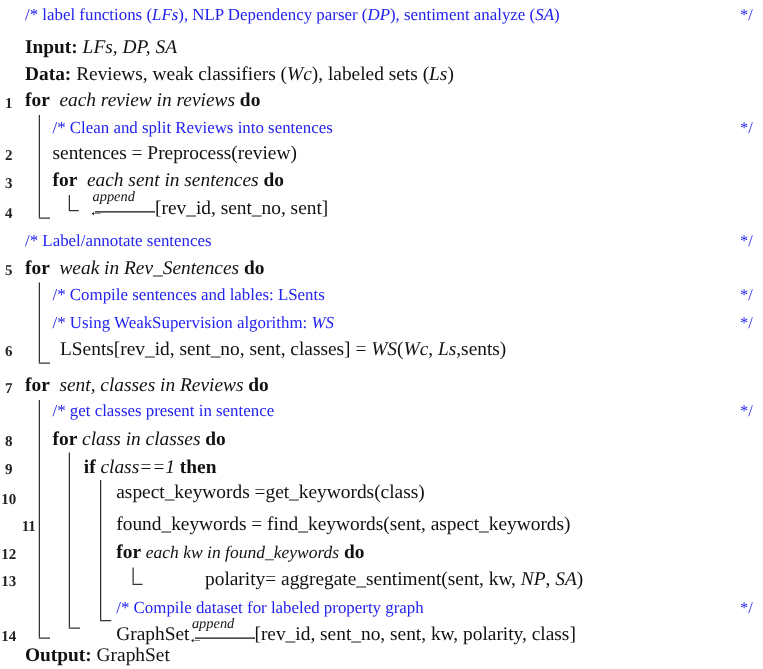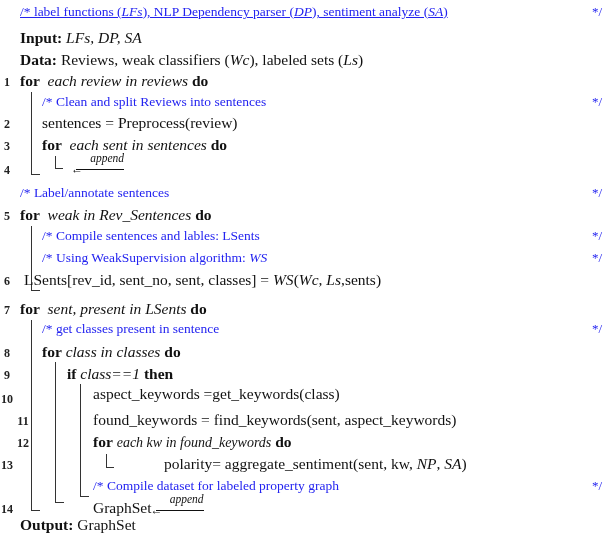--- a/index.html
+++ b/index.html
@@ -7,28 +7,28 @@
          font-family: "DejaVu Serif", "Liberation Serif", serif; color: #111; }
   .ln { position: absolute; white-space: nowrap; font-size: 15.5px; line-height: 20px; font-family: "Liberation Serif", serif; }
   .num { position: absolute; font-size: 12px; font-weight: bold; font-family: "Liberation Serif", serif; color: #222; width: 14px; text-align: center; line-height: 20px; }
   .cmt { position: absolute; white-space: nowrap; font-size: 13.5px; line-height: 18px; color: #2323f0; font-family: "Liberation Serif", serif; }
   .cend { position: absolute; left: 592px; font-size: 13px; color: #2323f0; font-family: "Liberation Serif", serif; line-height: 18px; }
   .kw { font-weight: bold; }
   .it { font-style: italic; }
   .vbar { position: absolute; border-left: 1px solid #333; }
   .hbar { position: absolute; border-top: 1px solid #333; height: 0; }
   .arrow { display: inline-block; position: relative; width: 52px; height: 20px; vertical-align: top; }
-  .arrow .lbl { position: absolute; top: -6px; left: 2px; width: 50px; text-align: right; font-style: italic; font-size: 11.5px; line-height: 14px; }
+  .arrow .lbl { position: absolute; top: -6px; left: 2px; width: 50px; text-align: left; font-style: italic; font-size: 11.5px; line-height: 14px; }
   .arrow .line { position: absolute; top: 12px; left: 4px; right: 0; border-top: 1px solid #111; }
   .arrow .head { position: absolute; top: 5px; left: -1px; font-size: 12px; line-height: 14px; }
 </style>
 </head>
 <body>
 
-<div class="cmt" style="left:20px; top:3px;text-decoration:underline;"><span>/* label functions (</span><span class="it">LFs</span><span>), NLP Dependency parser (</span><span class="it">DP</span><span>), sentiment analyze (</span><span class="it">SA</span><span>)</span></div>
+<div class="cmt" style="left:20px; top:3px;"><span>/* label functions (</span><span class="it">LFs</span><span>), NLP Dependency parser (</span><span class="it">DP</span><span>), sentiment analyze (</span><span class="it">SA</span><span>)</span></div>
 <div class="cend" style="top:3px;">*/</div>
 
 <div class="ln" style="left:20px; top:28px;"><span class="kw">Input:</span> <span class="it">LFs, DP, SA</span></div>
 
 <div class="ln" style="left:20px; top:50px;"><span class="kw">Data:</span> <span>Reviews, weak classifiers (</span><span class="it">Wc</span><span>), labeled sets (</span><span class="it">Ls</span><span>)</span></div>
 
 <div class="num" style="left:0px; top:72px;">1</div>
 <div class="ln" style="left:20px; top:71px;"><span class="kw">for</span>&nbsp; <span class="it">each review in reviews</span> <span class="kw">do</span></div>
 
 <div class="vbar" style="left:31px; top:92px; height:82px;"></div>
@@ -40,42 +40,42 @@
 <div class="num" style="left:0px; top:114px;">2</div>
 <div class="ln" style="left:42px; top:113px;">sentences = Preprocess(review)</div>
 
 <div class="num" style="left:0px; top:136px;">3</div>
 <div class="ln" style="left:42px; top:135px;"><span class="kw">for</span>&nbsp; <span class="it">each sent in sentences</span> <span class="kw">do</span></div>
 
 <div class="vbar" style="left:55px; top:156px; height:12px;"></div>
 <div class="hbar" style="left:55px; top:168px; width:8px;"></div>
 
 <div class="num" style="left:0px; top:160px;">4</div>
-<div class="ln" style="left:72px; top:157px;"><span class="arrow"><span class="lbl">append</span><span class="head">←</span><span class="line"></span></span></div>
+<div class="ln" style="left:72px; top:157px;"><span class="arrow"><span class="lbl">append</span><span class="head">←</span><span class="line"></span></span><span>[rev_id, sent_no, sent]</span></div>
 
 <div class="cmt" style="left:20px; top:184px;">/* Label/annotate sentences</div>
 <div class="cend" style="top:184px;">*/</div>
 
 <div class="num" style="left:0px; top:206px;">5</div>
 <div class="ln" style="left:20px; top:205px;"><span class="kw">for</span>&nbsp; <span class="it">weak in Rev_Sentences</span> <span class="kw">do</span></div>
 
 <div class="vbar" style="left:31px; top:226px; height:64px;"></div>
 <div class="hbar" style="left:31px; top:290px; width:9px;"></div>
 
 <div class="cmt" style="left:42px; top:227px;">/* Compile sentences and lables: LSents</div>
 <div class="cend" style="top:227px;">*/</div>
 
 <div class="cmt" style="left:42px; top:249px;"><span>/* Using WeakSupervision algorithm: </span><span class="it">WS</span></div>
 <div class="cend" style="top:249px;">*/</div>
 
 <div class="num" style="left:0px; top:271px;">6</div>
-<div class="ln" style="left:24px; top:270px;"><span>LSents[rev_id, sent_no, sent, classes] = </span><span class="it">WS</span><span>(</span><span class="it">Wc</span><span>, </span><span class="it">Ls</span><span>,sents)</span></div>
+<div class="ln" style="left:48px; top:270px;"><span>LSents[rev_id, sent_no, sent, classes] = </span><span class="it">WS</span><span>(</span><span class="it">Wc</span><span>, </span><span class="it">Ls</span><span>,sents)</span></div>
 
 <div class="num" style="left:0px; top:300px;">7</div>
-<div class="ln" style="left:20px; top:299px;"><span class="kw">for</span>&nbsp; <span class="it">sent, present in LSents</span> <span class="kw">do</span></div>
+<div class="ln" style="left:20px; top:299px;"><span class="kw">for</span>&nbsp; <span class="it">sent, classes in Reviews</span> <span class="kw">do</span></div>
 
 <div class="vbar" style="left:31px; top:320px; height:190px;"></div>
 <div class="hbar" style="left:31px; top:510px; width:9px;"></div>
 
 <div class="cmt" style="left:42px; top:320px;">/* get classes present in sentence</div>
 <div class="cend" style="top:320px;">*/</div>
 
 <div class="num" style="left:0px; top:343px;">8</div>
 <div class="ln" style="left:42px; top:342px;"><span class="kw">for</span> <span class="it">class in classes</span> <span class="kw">do</span></div>
 
@@ -87,28 +87,28 @@
 
 <div class="vbar" style="left:80px; top:384px; height:112px;"></div>
 <div class="hbar" style="left:80px; top:496px; width:9px;"></div>
 
 <div class="num" style="left:0px; top:389px;">10</div>
 <div class="ln" style="left:93px; top:384px;font-family:Liberation Serif, serif;">aspect_keywords =get_keywords(class)</div>
 
 <div class="num" style="left:16px; top:411px;">11</div>
 <div class="ln" style="left:93px; top:410px;">found_keywords = find_keywords(sent, aspect_keywords)</div>
 
-<div class="num" style="left:16px; top:433px;">12</div>
+<div class="num" style="left:0px; top:433px;">12</div>
 <div class="ln" style="left:93px; top:432px;"><span class="kw">for</span> <span class="it" style="font-size:14px;">each kw in found_keywords</span> <span class="kw">do</span></div>
 
 <div class="vbar" style="left:106px; top:454px; height:13px;"></div>
 <div class="hbar" style="left:106px; top:467px; width:8px;"></div>
 
 <div class="num" style="left:0px; top:455px;">13</div>
 <div class="ln" style="left:118px; top:454px;margin-left:46px;"><span>polarity= aggregate_sentiment(sent, kw, </span><span class="it">NP</span><span>, </span><span class="it">SA</span><span>)</span></div>
 
 <div class="cmt" style="left:93px; top:477px;">/* Compile dataset for labeled property graph</div>
 <div class="cend" style="top:477px;">*/</div>
 
 <div class="num" style="left:0px; top:499px;">14</div>
-<div class="ln" style="left:93px; top:498px;"><span>GraphSet</span><span class="arrow"><span class="lbl">append</span><span class="head">←</span><span class="line"></span></span></div>
+<div class="ln" style="left:93px; top:498px;"><span>GraphSet</span><span class="arrow"><span class="lbl">append</span><span class="head">←</span><span class="line"></span></span><span>[rev_id, sent_no, sent, kw, polarity, class]</span></div>
 
 <div class="ln" style="left:20px; top:515px;"><span class="kw">Output:</span> <span>GraphSet</span></div>
 
 </body></html>

